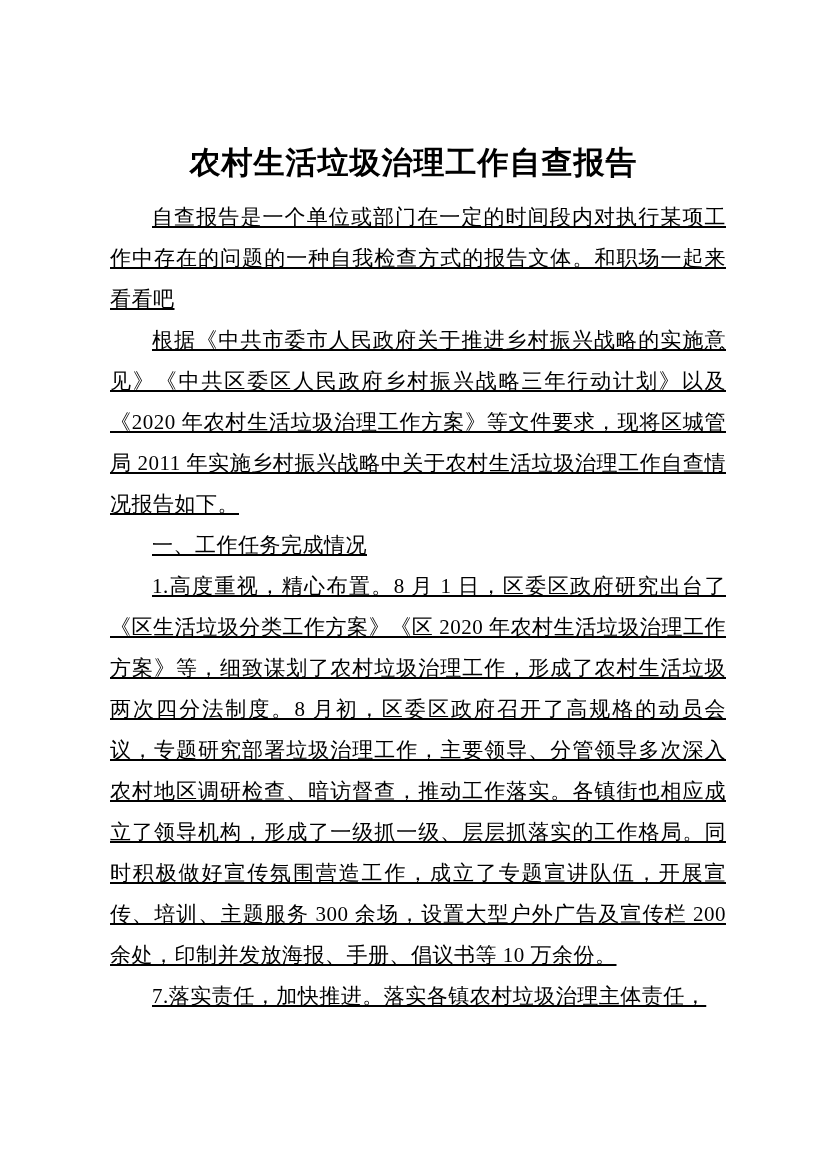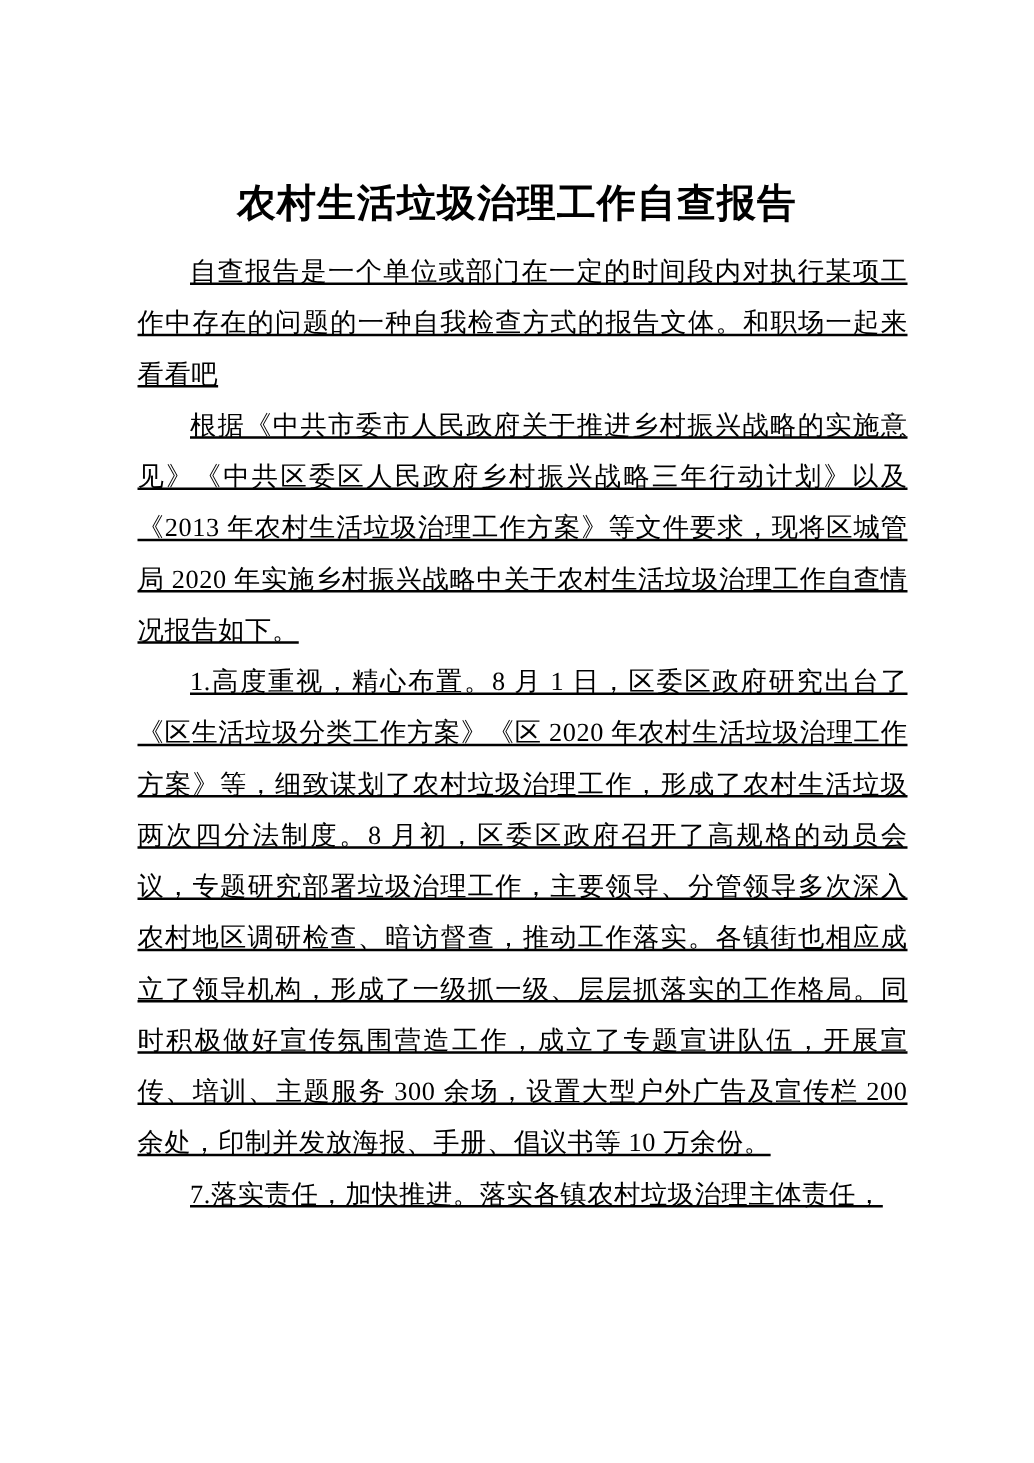--- a/index.html
+++ b/index.html
@@ -57,20 +57,21 @@
 </style>
 </head>
 <body>
 
 <div class="page">
 
   <h1 class="doc-title">农村生活垃圾治理工作自查报告</h1>
 
   <div class="doc-body">
     <p>自查报告是一个单位或部门在一定的时间段内对执行某项工作中存在的问题的一种自我检查方式的报告文体。和职场一起来看看吧</p>
-    <p>根据《中共市委市人民政府关于推进乡村振兴战略的实施意见》《中共区委区人民政府乡村振兴战略三年行动计划》以及《2013 年农村生活垃圾治理工作方案》等文件要求，现将区城管局 2020 年实施乡村振兴战略中关于农村生活垃圾治理工作自查情况报告如下。</p>
+    <p>根据《中共市委市人民政府关于推进乡村振兴战略的实施意见》《中共区委区人民政府乡村振兴战略三年行动计划》以及《2020 年农村生活垃圾治理工作方案》等文件要求，现将区城管局 2011 年实施乡村振兴战略中关于农村生活垃圾治理工作自查情况报告如下。</p>
+    <p>一、工作任务完成情况</p>
     <p>1.高度重视，精心布置。8 月 1 日，区委区政府研究出台了《区生活垃圾分类工作方案》《区 2020 年农村生活垃圾治理工作方案》等，细致谋划了农村垃圾治理工作，形成了农村生活垃圾两次四分法制度。8 月初，区委区政府召开了高规格的动员会议，专题研究部署垃圾治理工作，主要领导、分管领导多次深入农村地区调研检查、暗访督查，推动工作落实。各镇街也相应成立了领导机构，形成了一级抓一级、层层抓落实的工作格局。同时积极做好宣传氛围营造工作，成立了专题宣讲队伍，开展宣传、培训、主题服务 300 余场，设置大型户外广告及宣传栏 200 余处，印制并发放海报、手册、倡议书等 10 万余份。</p>
     <p>7.落实责任，加快推进。落实各镇农村垃圾治理主体责任，</p>
   </div>
 
   <div class="doc-footer">第1页 共1页</div>
 
 </div>
 
 </body></html>

